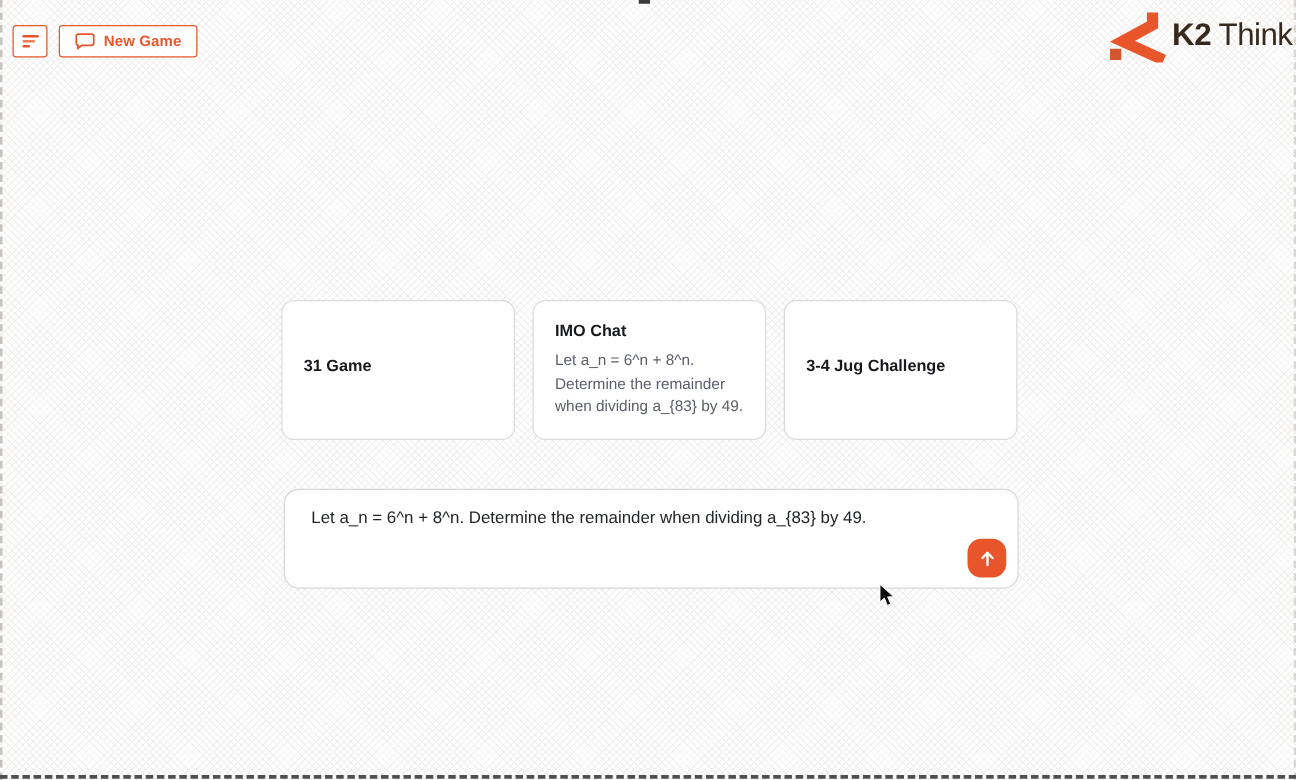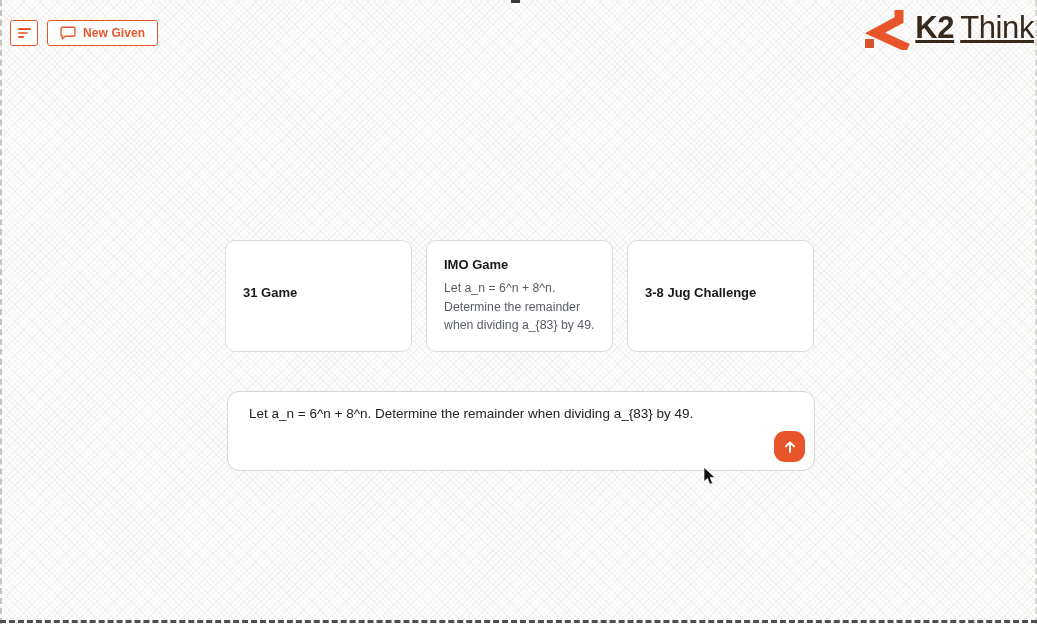--- a/index.html
+++ b/index.html
@@ -26,21 +26,21 @@
   .menu-icon { display:flex; flex-direction:column; gap:2px; align-items:flex-start; }
   .menu-icon i { display:block; height:2px; background:#E8552B; border-radius:1px; }
   .menu-icon i:nth-child(1){ width:13px; }
   .menu-icon i:nth-child(2){ width:10px; background:#EE7E55; }
   .menu-icon i:nth-child(3){ width:6px; }
 
   .newchat-btn { left:47px; padding:0 12px; gap:7px; font-size:12px; font-weight:700; letter-spacing:.1px; }
 
   
   .logo { position:absolute; top:6px; right:3px; display:flex; align-items:center; gap:5px; }
-  .logo-text { font-size:31px; color:#38291D; letter-spacing:-0.4px; white-space:nowrap;text-decoration:underline; }
+  .logo-text { font-size:25px; color:#38291D; letter-spacing:-0.4px; white-space:nowrap; }
   .logo-text .bold { font-weight:800; }
   .logo-text .light { font-weight:400; margin-left:6px; }
 
   
   .cards { position:absolute; left:225px; top:240px; display:flex; gap:14px; }
   .card {
     width:187px; height:112px; background:#fff;
     border:1px solid #DBDBDB; border-radius:10px;
     padding:10px 17px; display:flex; flex-direction:column; justify-content:center;
     cursor:pointer;
@@ -84,43 +84,43 @@
         <i></i>
       </span>
   </button>
 
   <button class="btn-outline newchat-btn">
     <span style="display:flex;">
       <svg width="16" height="14" viewBox="0 0 16 14" fill="none">
         <path d="M2.6 1.2 H13.4 A1.6 1.6 0 0 1 15 2.8 V8.6 A1.6 1.6 0 0 1 13.4 10.2 H5.4 L2.2 12.8 V10.2 H2.6 A1.6 1.6 0 0 1 1 8.6 V2.8 A1.6 1.6 0 0 1 2.6 1.2 Z" stroke="#E8552B" stroke-width="1.4" stroke-linejoin="round"></path>
       </svg>
     </span>
-    <span>New Given</span>
+    <span>New Game</span>
   </button>
 
   <div class="logo">
     <span style="display:flex;">
       <svg width="48" height="44" viewBox="0 0 48 44">
         <polyline points="37,4 37,14 13,27 46,42" fill="none" stroke="#E8552B" stroke-width="9" stroke-linejoin="miter"></polyline>
         <rect x="3" y="33" width="9" height="9" fill="#D4562E"></rect>
       </svg>
     </span>
     <span class="logo-text"><span class="bold">K2</span><span class="light">Think</span></span>
   </div>
 
   <div class="cards">
     <div class="card">
       <h3>31 Game</h3>
     </div>
     <div class="card">
-      <h3>IMO Game</h3>
+      <h3>IMO Chat</h3>
       <p>Let a_n = 6^n + 8^n. Determine the remainder when dividing a_{83} by 49.</p>
     </div>
     <div class="card">
-      <h3>3-8 Jug Challenge</h3>
+      <h3>3-4 Jug Challenge</h3>
     </div>
   </div>
 
   <div class="composer">
     <textarea spellcheck="false" style="">Let a_n = 6^n + 8^n. Determine the remainder when dividing a_{83} by 49.</textarea>
     <button class="send-btn">
       <span style="display:flex;">
         <svg width="16" height="16" viewBox="0 0 16 16" fill="none">
           <path d="M8 13 V3.6 M3.9 7.4 L8 3.3 L12.1 7.4" stroke="#fff" stroke-width="1.9" stroke-linecap="round" stroke-linejoin="round"></path>
         </svg>

